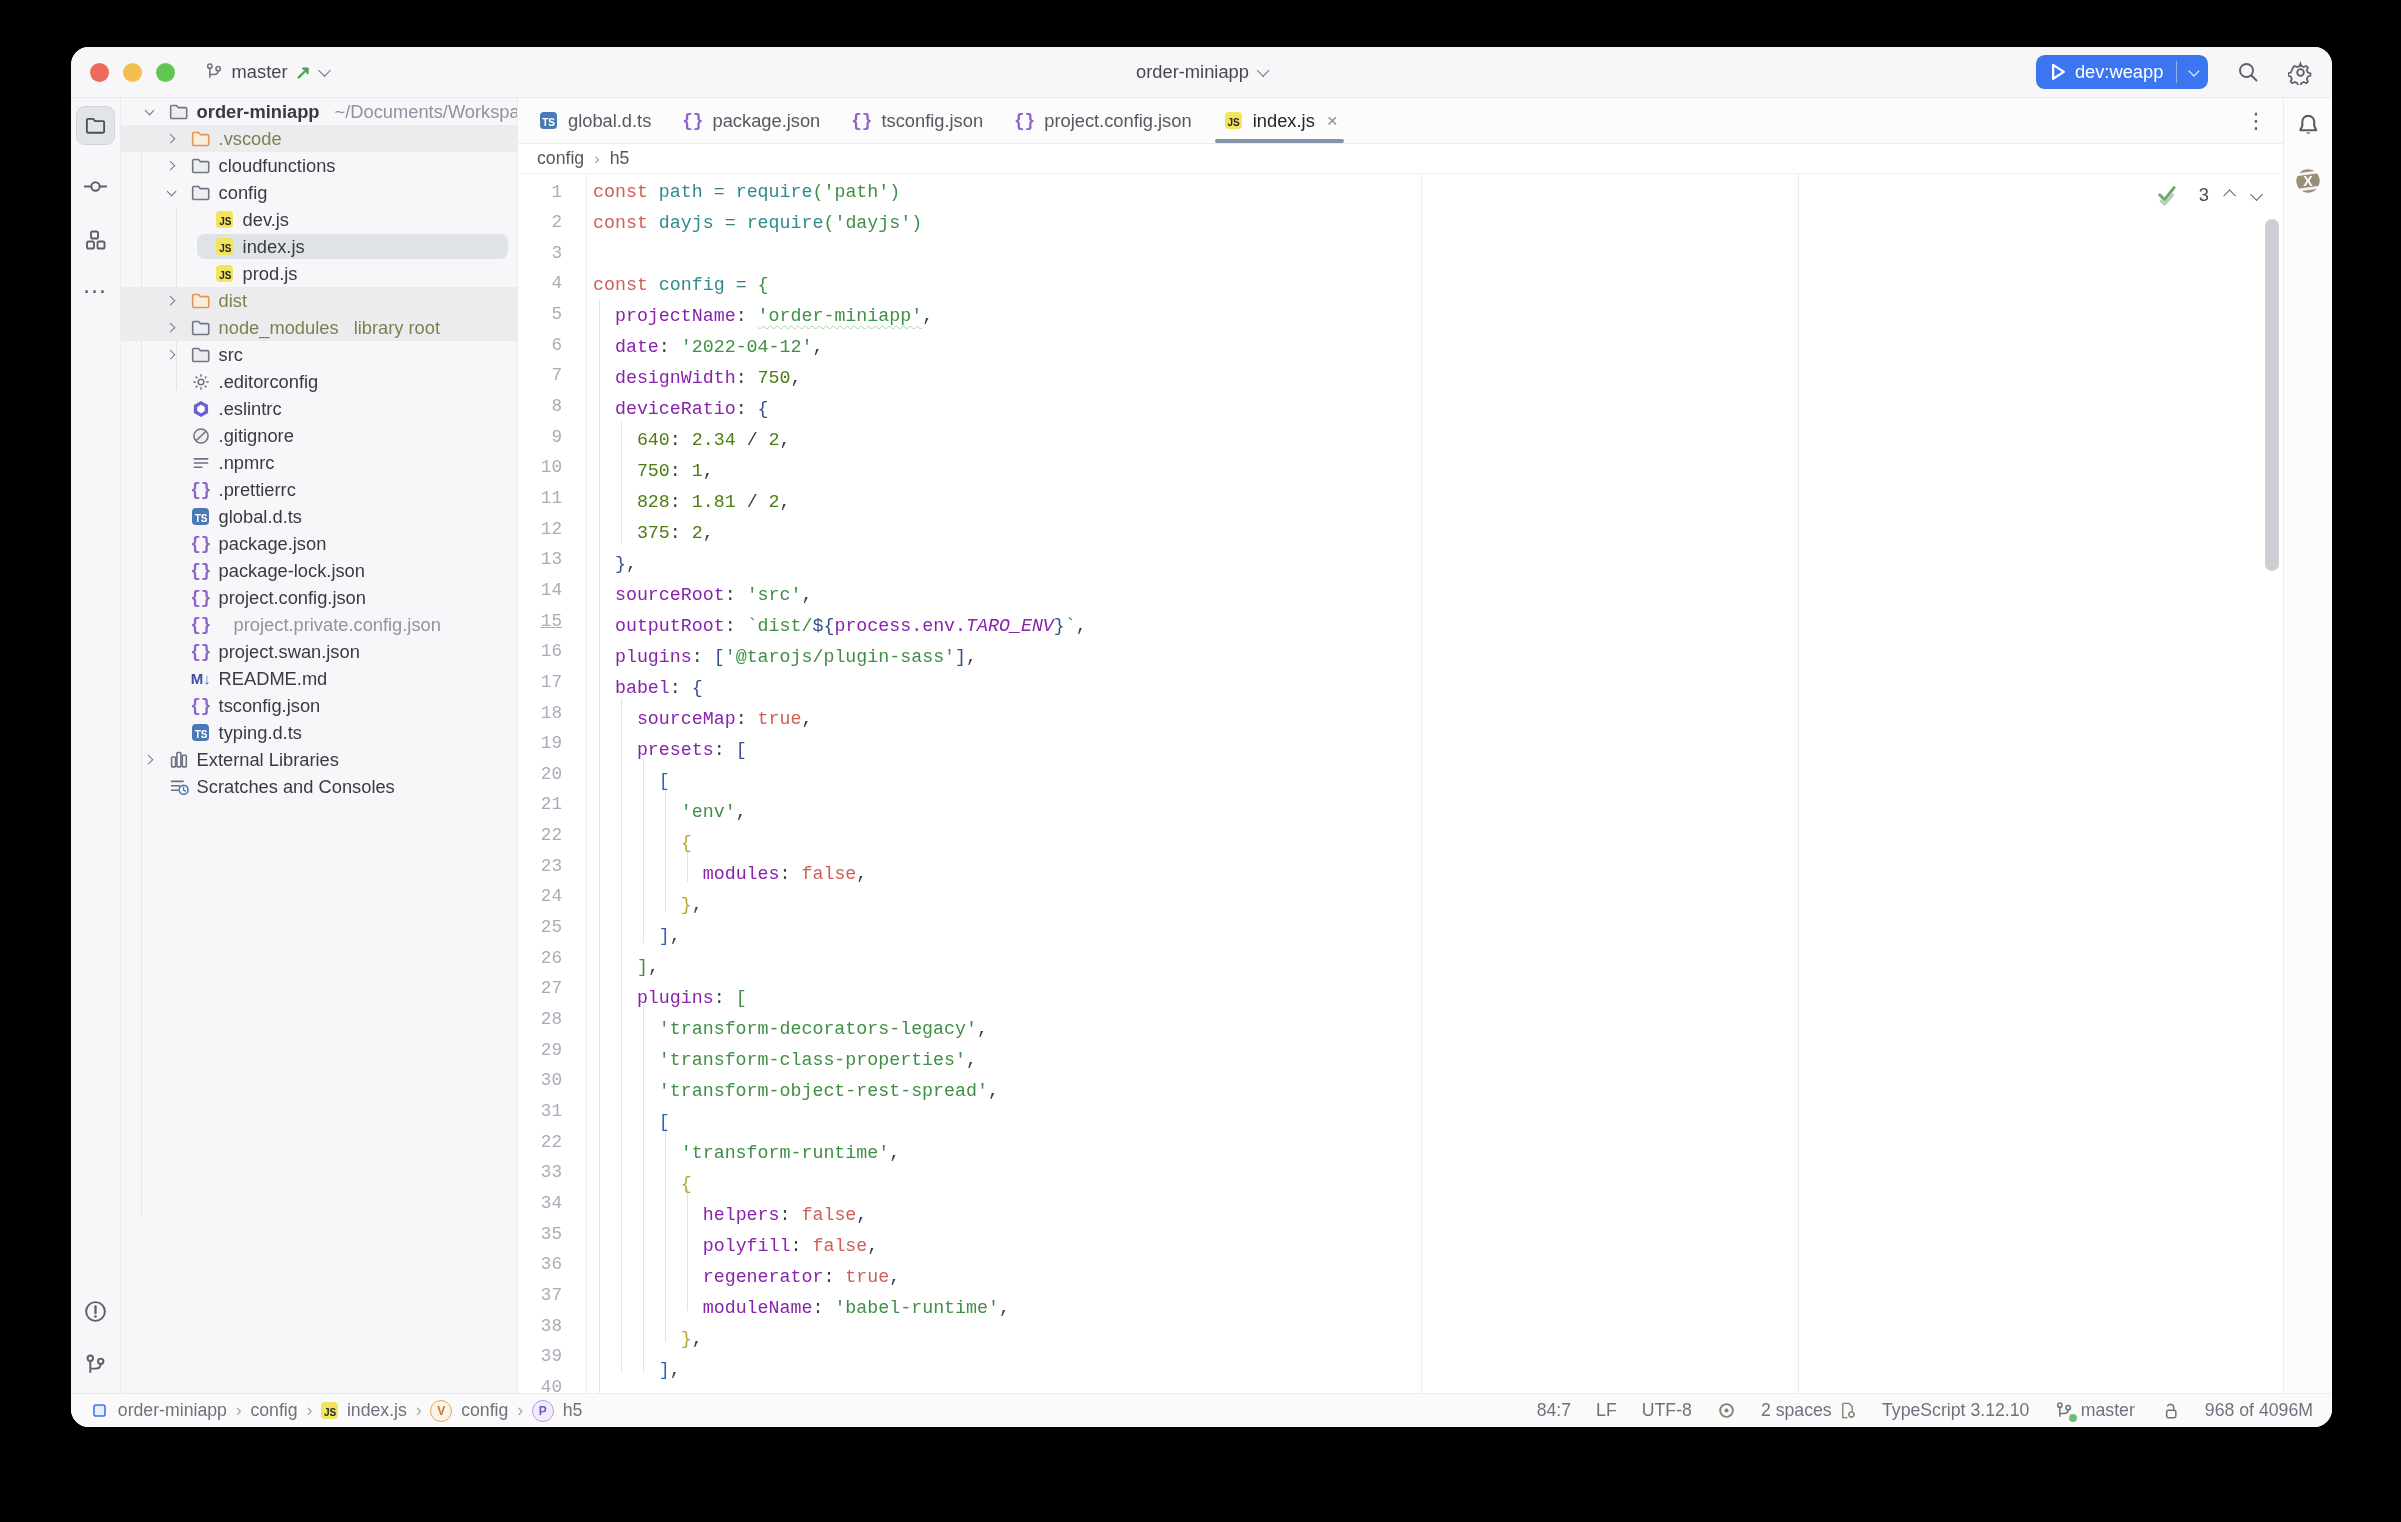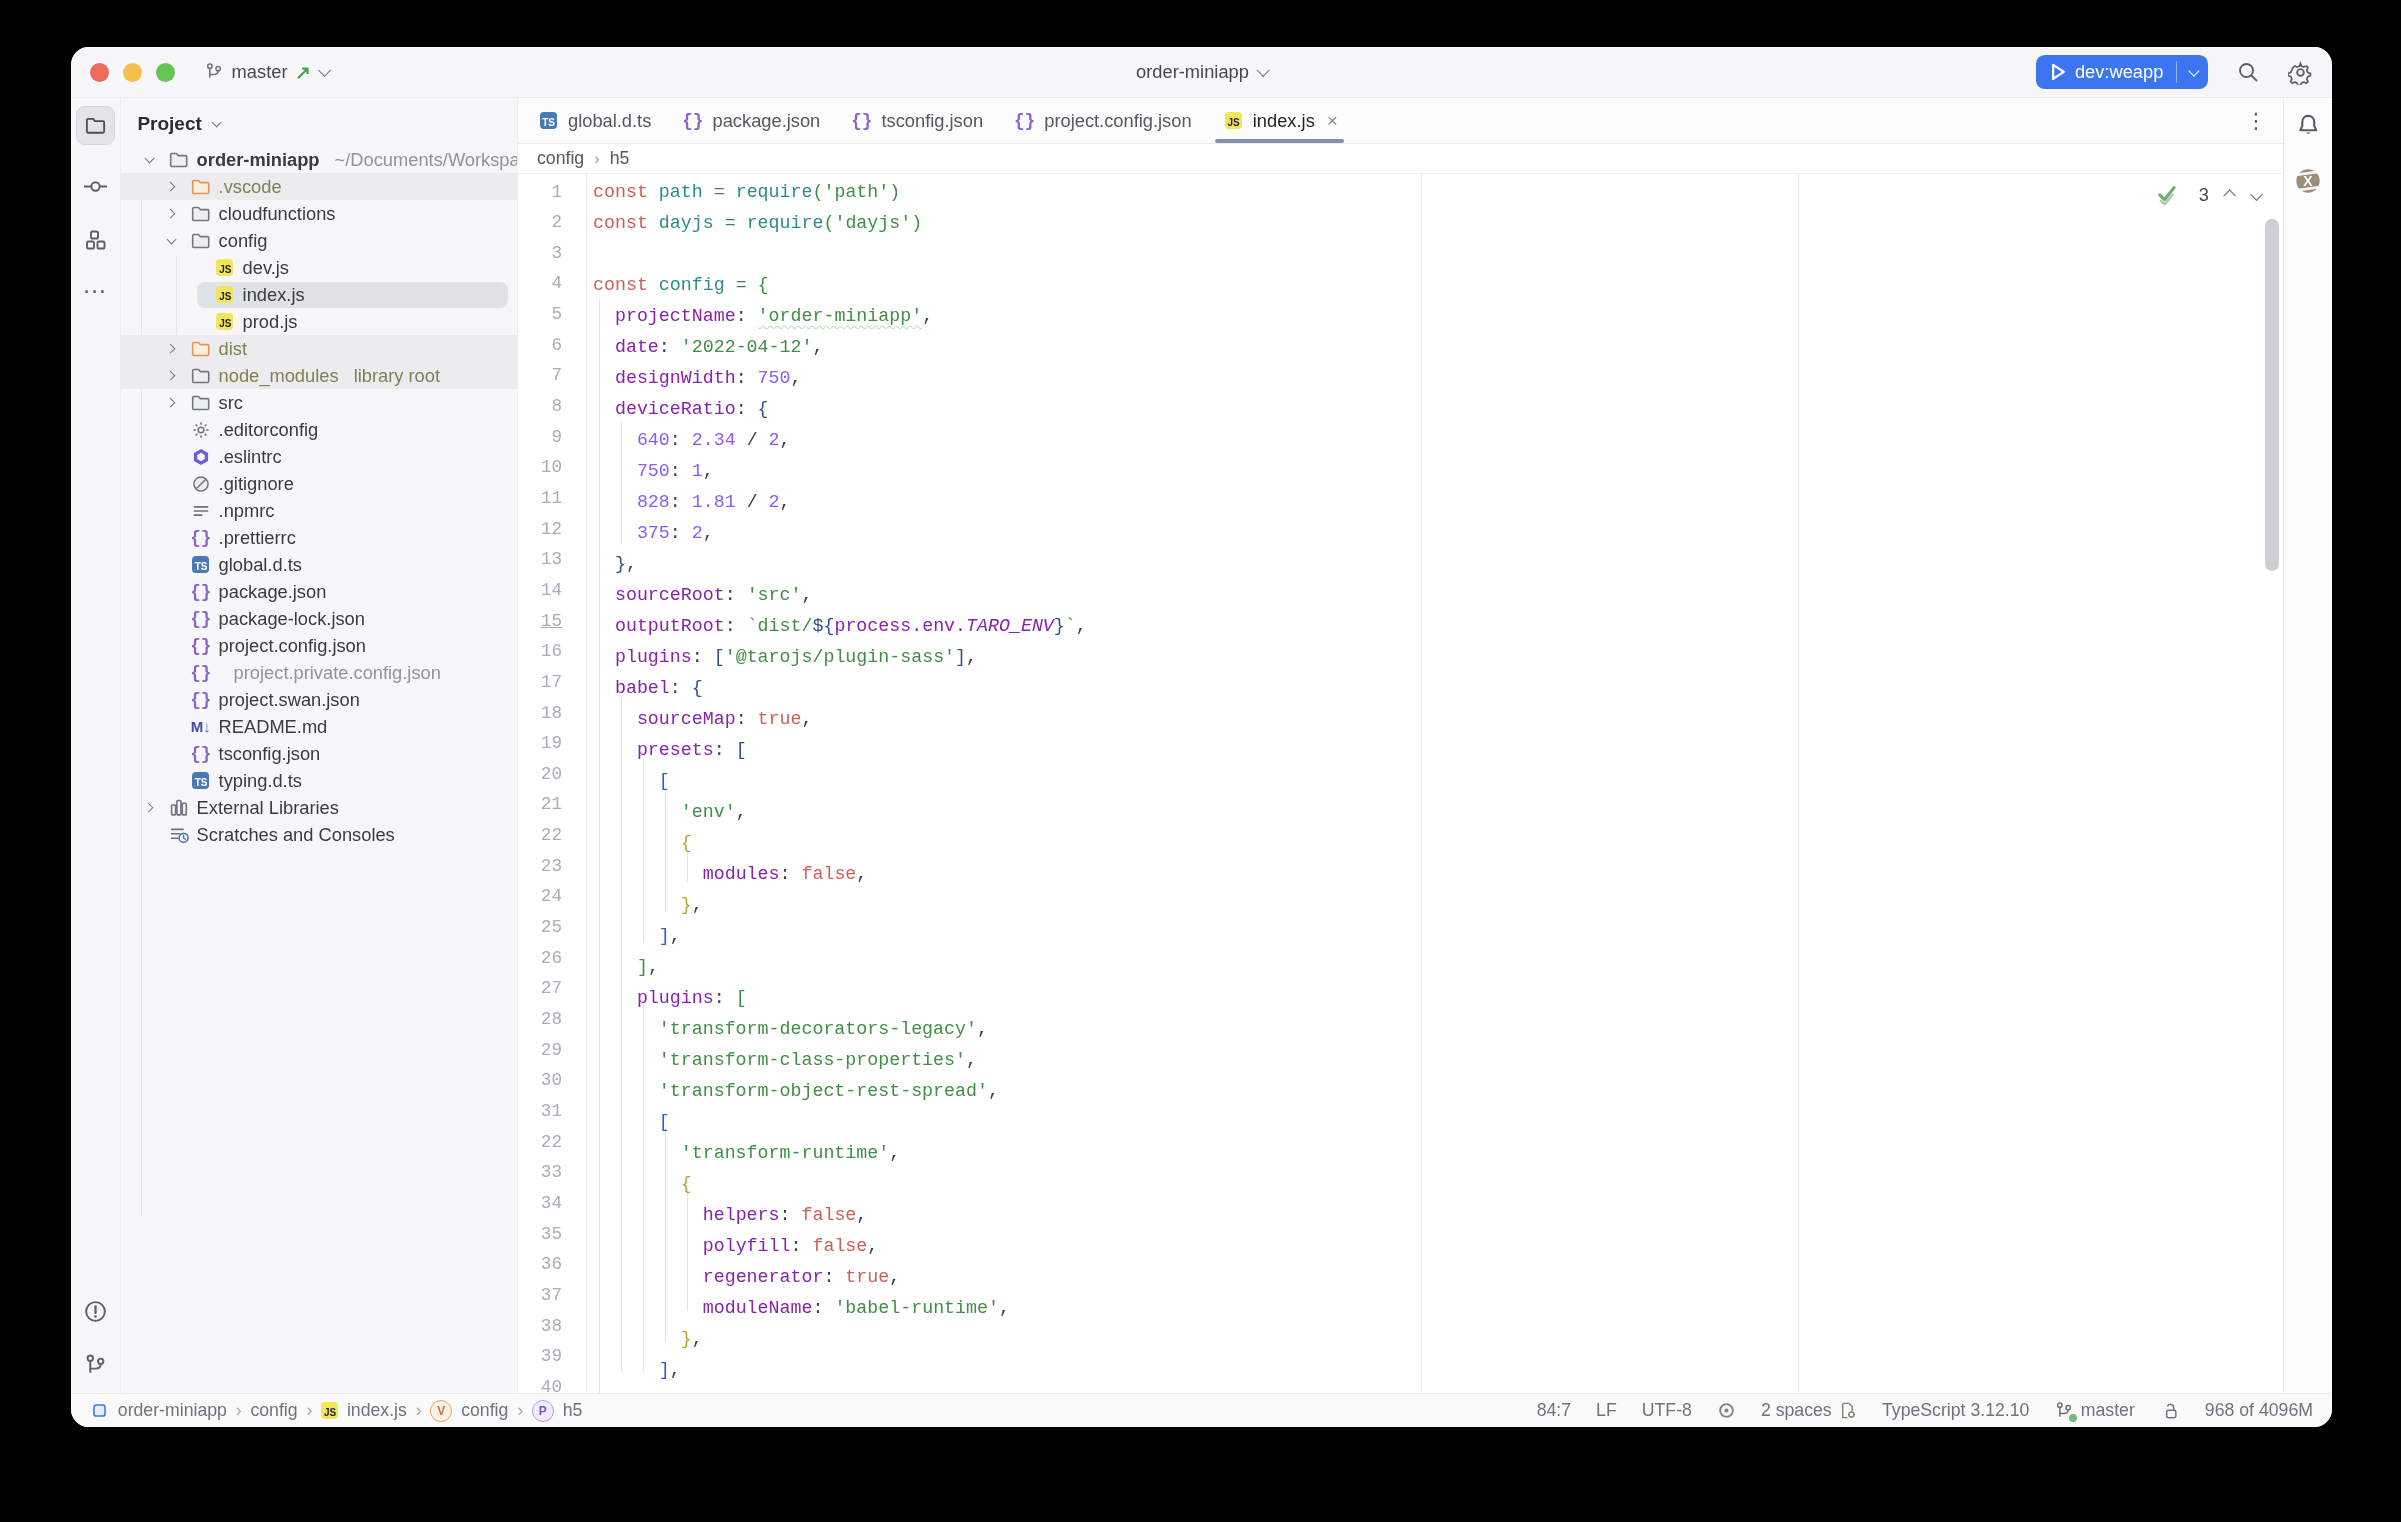--- a/index.html
+++ b/index.html
@@ -61,21 +61,21 @@
   
   .code{position:relative;flex:1;overflow:hidden;background:#fff;}
   .gutter{position:absolute;left:0;top:0;bottom:0;width:68px;border-right:1.3px solid #ebecf0;background:#fff;z-index:3;}
   .gutter .ln{position:absolute;right:24px;width:38px;text-align:right;color:#a9adb8;
     font-family:"Liberation Mono","DejaVu Sans Mono",monospace;font-size:17.7px;line-height:31px;}
   .codelines{position:absolute;left:75px;top:2.5px;right:0;font-family:"Liberation Mono","DejaVu Sans Mono",monospace;
     font-size:18.3px;line-height:31px;white-space:pre;z-index:2;}
   .mguide{position:absolute;top:0;bottom:0;width:1.3px;background:#ebecee;z-index:0;}
   .iguide{position:absolute;width:1.3px;background:#e2e3e7;z-index:1;}
   .tok-kw{color:#cf5f56;} .tok-id{color:#2e8a8d;} .tok-op{color:#3d7b7e;}
-  .tok-prop{color:#8923ad;} .tok-pun{color:#3b3e4a;} .tok-num{color:#8b5cf6;}
+  .tok-prop{color:#8923ad;} .tok-pun{color:#3b3e4a;} .tok-num{color:#4d7c0f;}
   .tok-str{color:#3f8f44;} .tok-strw{color:#3f8f44;text-decoration:underline wavy #a6d6a6 1.3px;text-underline-offset:4.4px;}
   .tok-brg{color:#3f8f44;} .tok-brn{color:#33508a;} .tok-brb{color:#2f62c0;} .tok-bry{color:#b4a72c;}
   .tok-tpl{color:#33508a;} .tok-gv{color:#8923ad;} .tok-gvi{color:#8923ad;font-style:italic;}
   .inspect{position:absolute;top:8.8px;right:23px;display:flex;align-items:center;gap:16.4px;z-index:5;
     font-size:18.3px;color:#494c54;}
   .scrollbar{position:absolute;right:3.8px;top:45px;width:14px;height:352px;border-radius:7px;background:#cdcfd4;z-index:6;}
   
   .rail-r{width:48px;flex:0 0 48px;border-left:1.3px solid #ebecf0;background:#fcfcfd;display:flex;flex-direction:column;
     align-items:center;padding-top:14px;gap:28px;}
   
@@ -191,24 +191,20 @@
       <div id="rail-branch-icon">
           <svg width="25" height="25" viewBox="0 0 24 24" fill="none" stroke="#5d6167" stroke-width="1.9">
             <circle cx="7" cy="5" r="2.6"></circle>
             <circle cx="17" cy="8" r="2.6"></circle>
             <path d="M7 7.6V19M17 10.6c0 3-2 4.4-5 4.4H7"></path>
           </svg>
         </div>
     </div>
 
     <div class="panel">
-      <div class="panel-header">
-        <span>Project</span>
-        <span class="chv" style="width:6.3px;height:6.3px;border-width:1.6px;"></span>
-      </div>
       <div class="tree" id="tree">
         <div class="tree-guide" style="left:20px;top:28px;bottom:177px;"></div>
         <div class="tree-guide" style="left:55px;top:110px;bottom:1003px;"></div>
       <div class="row">
             <span class="inner" style="padding-left:15px">
               <span class="chevbox">
                 <span class="chv"></span>
               </span>
               <span class="ticon">
                 <svg width="21.4" height="21.4" viewBox="0 0 24 24">

